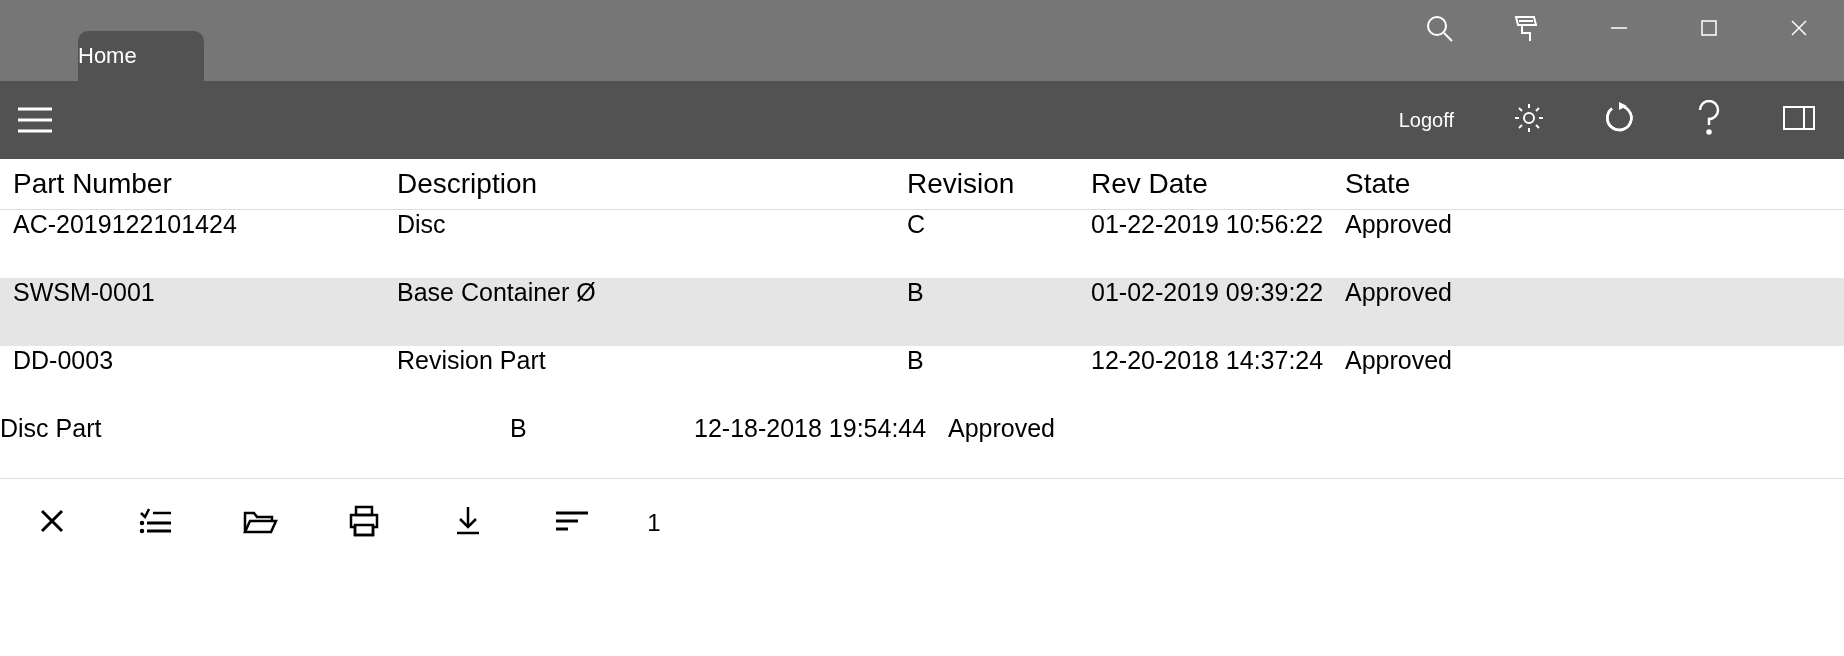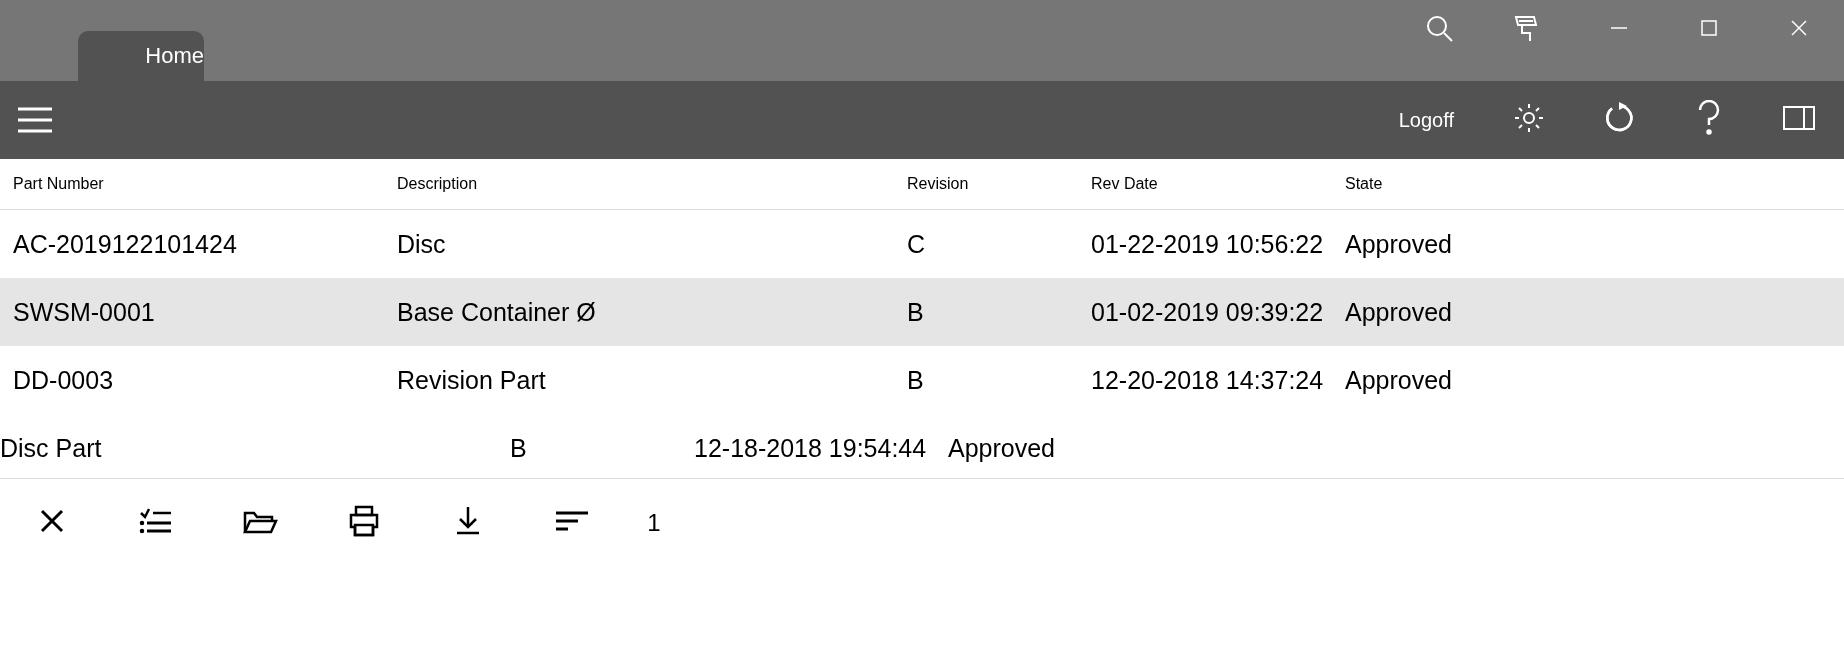--- a/index.html
+++ b/index.html
@@ -1,42 +1,42 @@
 <!DOCTYPE html>
 <html><head>
 <meta charset="utf-8">
 <style>
   html,body{margin:0;padding:0;font-family:"Segoe UI",Arial,sans-serif;background:#fff;color:#000}
   .wrap{width:1844px;height:656px;position:relative;overflow:hidden}
 
   
   .titlebar{height:81px;background:#767676;position:relative}
-  .tab{position:absolute;left:78px;top:31px;width:126px;height:50px;background:#525252;border-top-left-radius:10px;border-top-right-radius:10px;color:#fff;display:flex;align-items:center;justify-content:flex-end;font-size:22px}
+  .tab{position:absolute;left:78px;top:31px;width:126px;height:50px;background:#525252;border-top-left-radius:10px;border-top-right-radius:10px;color:#fff;display:flex;align-items:center;justify-content:flex-start;font-size:22px}
   .titlebar-icons{position:absolute;right:0;top:0;height:56px;display:flex;align-items:center}
   .tico{width:90px;height:56px;display:flex;align-items:center;justify-content:center;color:#fff}
   .tico svg{stroke:#fff;fill:none}
 
   
   .toolbar{height:78px;background:#525252;display:flex;align-items:center;color:#fff}
   .tool-left{width:70px;display:flex;align-items:center;justify-content:center;height:100%}
   .tool-right{margin-left:auto;display:flex;align-items:center;height:100%}
   .logoff{font-size:20px;color:#fff;padding:0 30px}
   .tbtn{width:90px;height:100%;display:flex;align-items:center;justify-content:center}
   .tbtn svg, .tool-left svg{stroke:#fff;fill:none}
 
   
-  .thead{height:50px;display:flex;align-items:center;border-bottom:1px solid #ddd;font-size:16px}
+  .thead{height:50px;display:flex;align-items:center;border-bottom:1px solid #ddd;font-size:28px}
   .col-pn{width:397px;padding-left:13px;box-sizing:border-box}
   .col-desc{width:510px}
   .col-rev{width:184px}
   .col-date{width:254px}
   .col-state{flex:1;padding-left:0}
 
   
-  .row{height:68px;display:flex;align-items:center;font-size:25px}
+  .row{height:68px;display:flex;font-size:25px}
   .row.sel{background:#e5e5e5}
 
   
   .bottombar{position:absolute;left:0;right:0;top:478px;height:88px;border-top:1px solid #ddd;display:flex;align-items:center}
   .bbtn{width:104px;height:88px;display:flex;align-items:center;justify-content:center}
   .bbtn svg{stroke:#000;fill:none}
   .page{width:60px;text-align:center;font-size:24px}
 </style>
 </head>
 <body>

